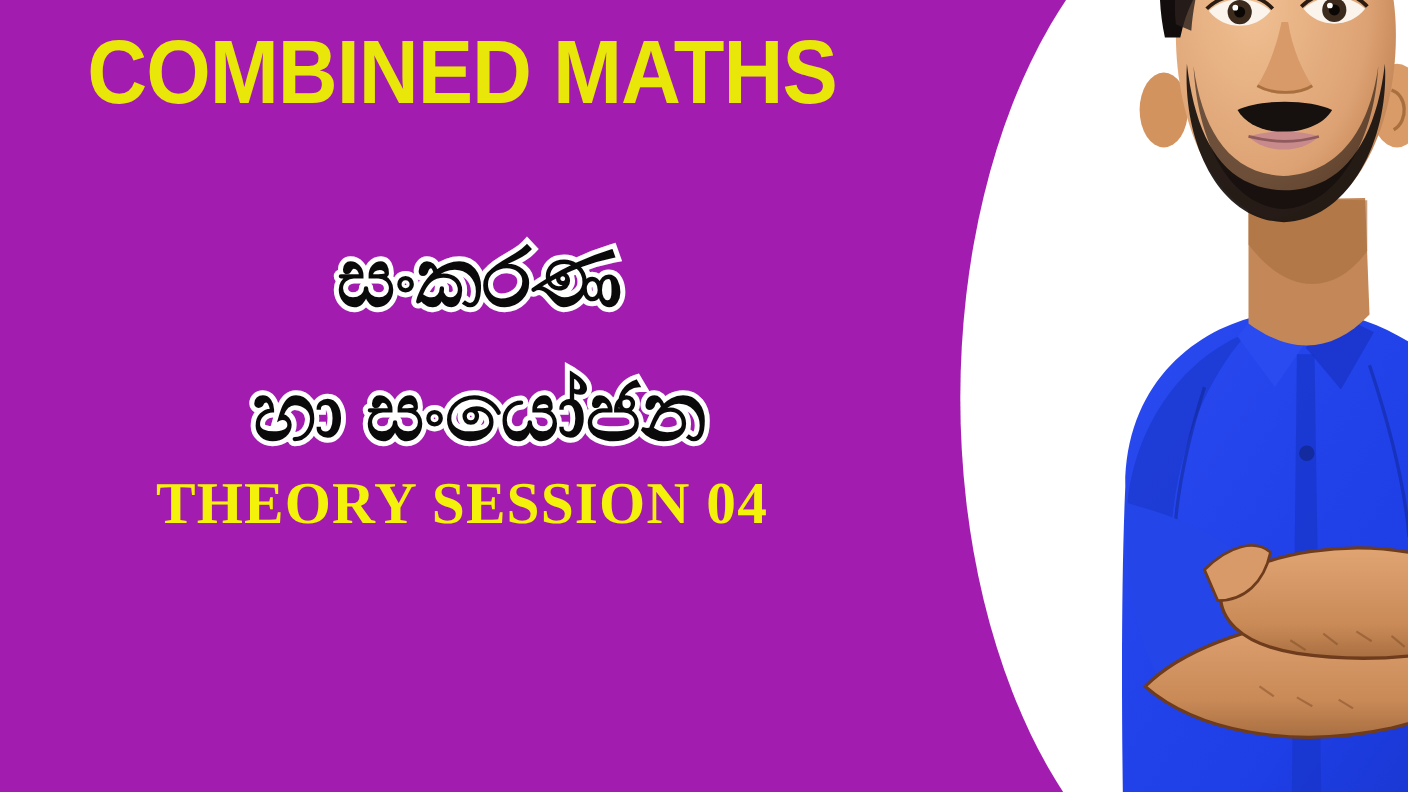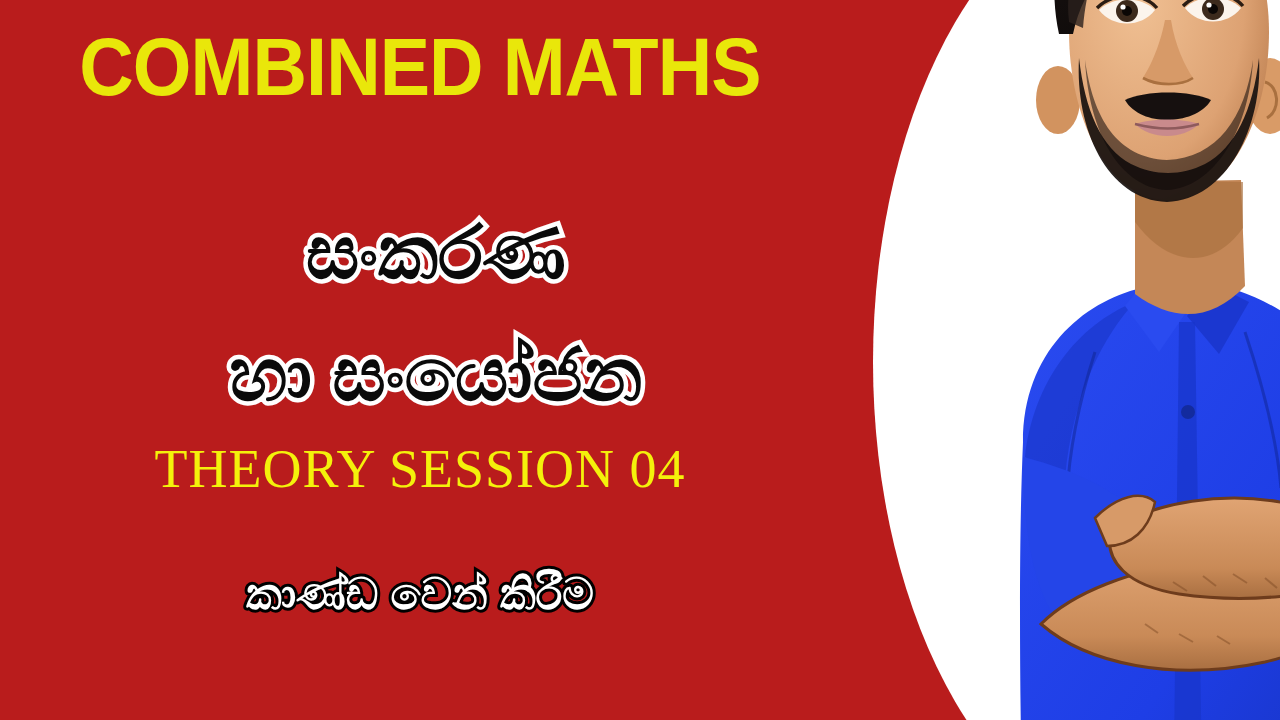--- a/index.html
+++ b/index.html
@@ -6,21 +6,21 @@
   html, body {
     margin: 0;
     padding: 0;
     background: #ffffff;
   }
   .stage {
     position: relative;
     width: 1280px;
     height: 720px;
     overflow: hidden;
-    background: #b91c1c;
+    background: #a21caf;
     font-family: "Liberation Sans", "DejaVu Sans", sans-serif;
     user-select: none;
   }
 
   
   .photo-panel {
     position: absolute;
     left: 873px;
     top: -118px;
     width: 560px;
@@ -87,26 +87,25 @@
   .si-line-2 { top: 336px; font-size: 74px; }
 
   .session-line {
     position: absolute;
     left: 0;
     top: 430px;
     width: 840px;
     text-align: center;
     color: #F4F10B;
     font-family: "Liberation Serif", "DejaVu Serif", serif;
-    font-weight: 400;
+    font-weight: 700;
     font-size: 54px;
     letter-spacing: 1px;
     line-height: 1;
     white-space: nowrap;
-    margin-top: 12px;
   }
 
   .si-sub {
     position: absolute;
     left: 0;
     top: 570px;
     width: 840px;
     text-align: center;
     font-family: "Liberation Sans", "DejaVu Sans", sans-serif;
     font-weight: 700;
@@ -337,17 +336,16 @@
   <div class="text-col">
 
     <div class="main-title">COMBINED MATHS</div>
 
     <div class="si-line si-line-1">සංකරණ</div>
 
     <div class="si-line si-line-2">හා සංයෝජන</div>
 
     <div class="session-line">THEORY SESSION 04</div>
 
-    <div class="si-sub">කාණ්ඩ වෙන් කිරීම</div>
 
   </div>
 
 </div>
 
 </body></html>

